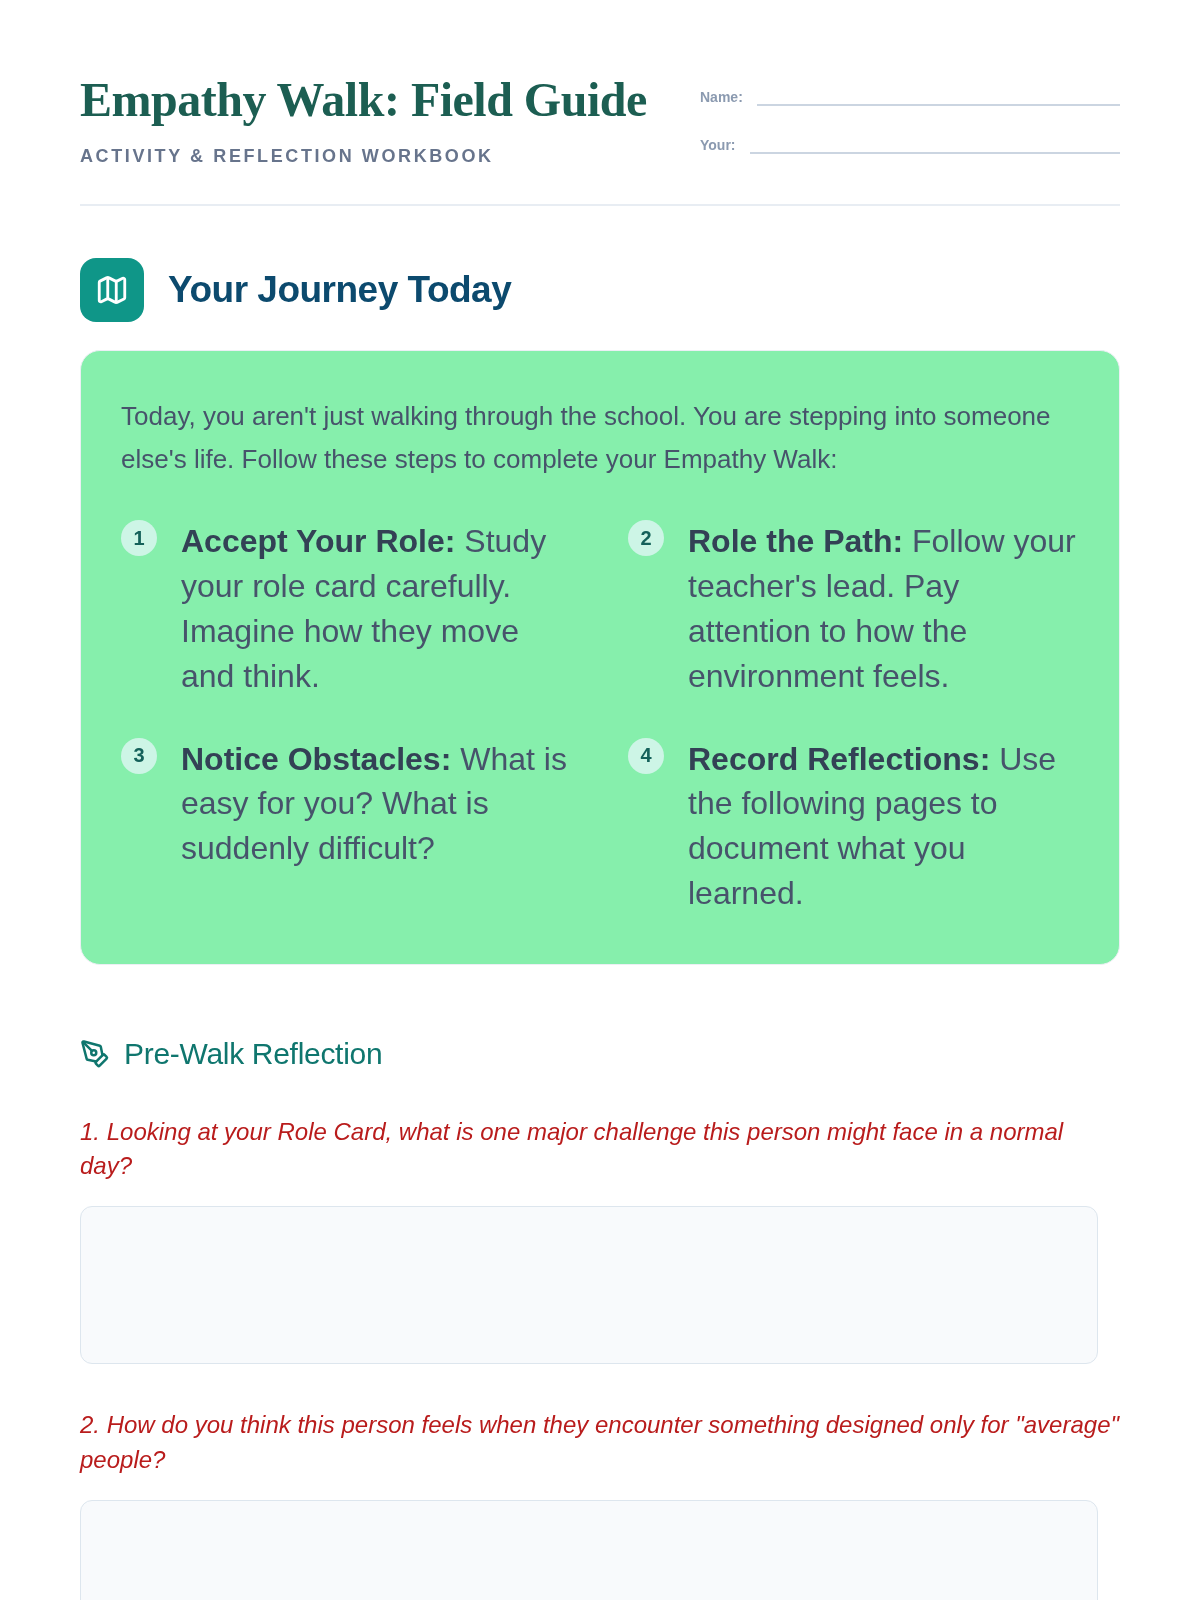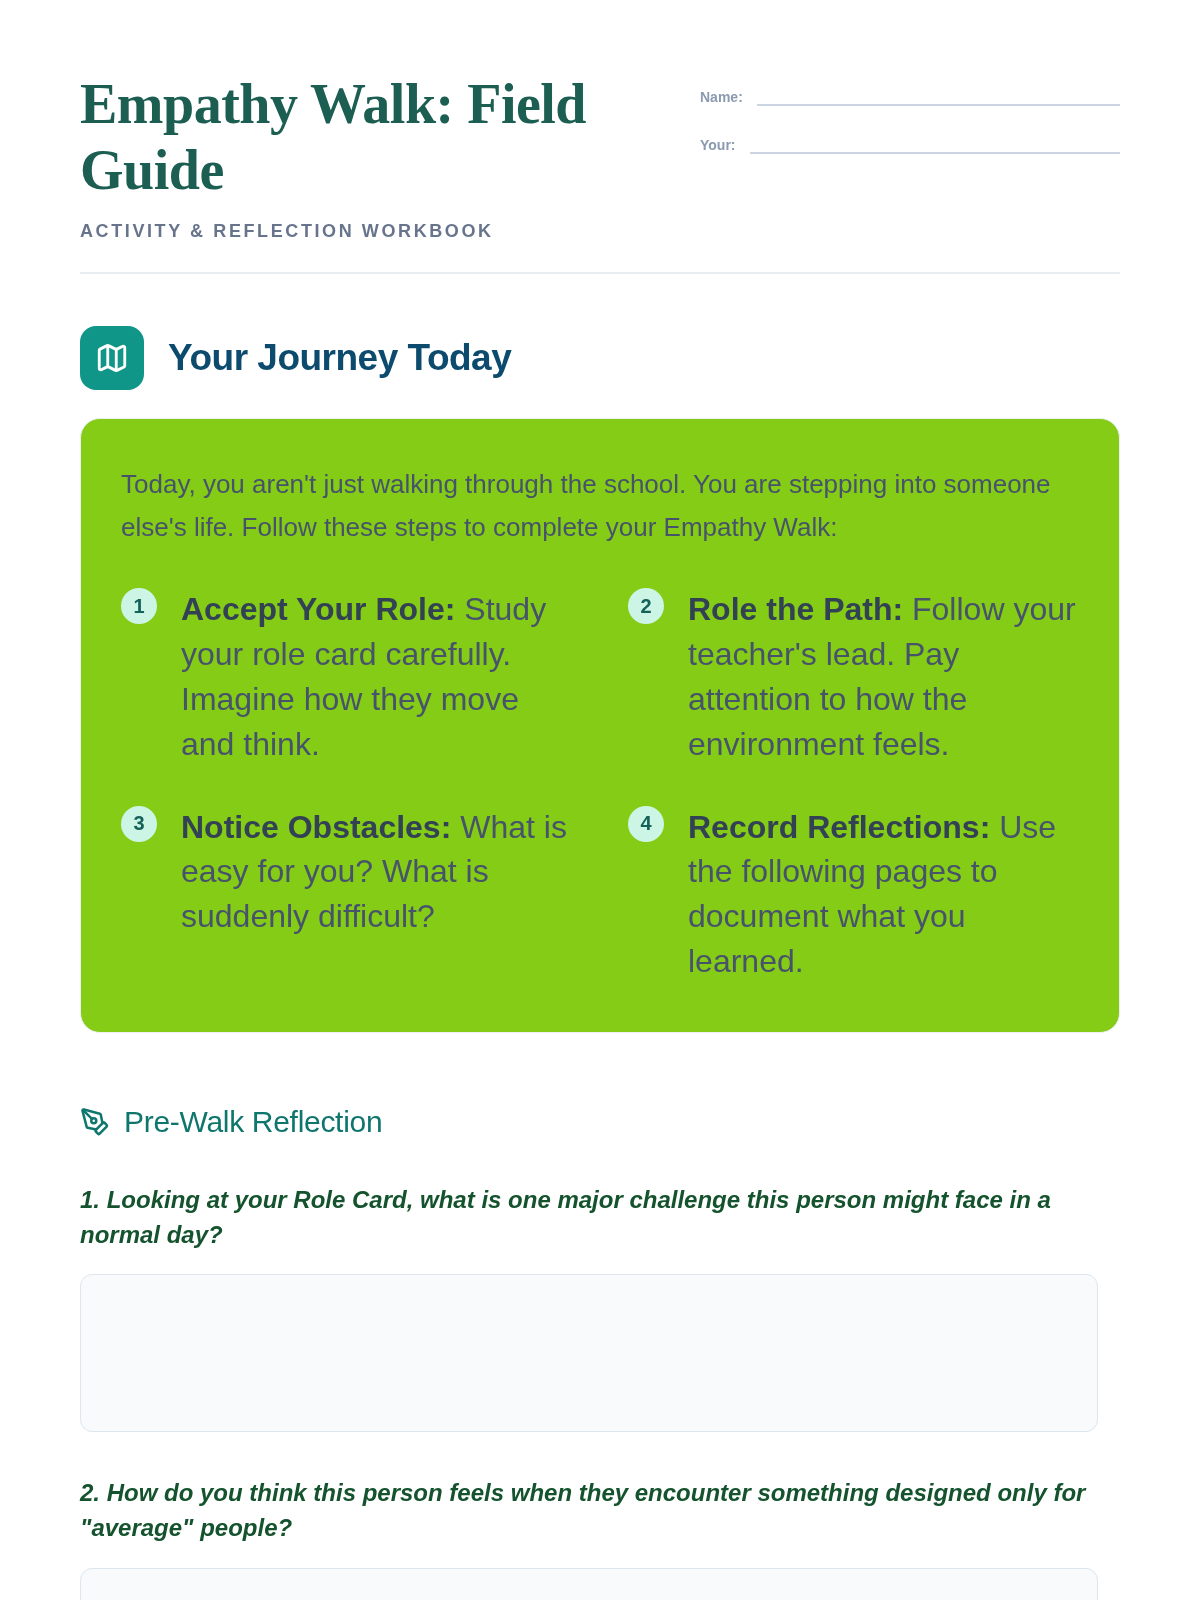--- a/index.html
+++ b/index.html
@@ -11,21 +11,21 @@
     color: #47536b;
   }
   .page { padding: 0 80px 70px; position: relative; }
 
   
   .doc-header { display: flex; justify-content: space-between; align-items: flex-start; padding-top: 72px; }
   .header-left { max-width: 640px; }
   h1.doc-title {
     font-family: "Liberation Serif", "DejaVu Serif", serif;
     font-weight: 700;
-    font-size: 56px;
+    font-size: 48px;
     line-height: 1.17;
     letter-spacing: -0.5px;
     color: #1c5e52;
   }
   .doc-subtitle {
     margin-top: 18px;
     font-size: 18px;
     font-weight: 700;
     letter-spacing: 2.6px;
     color: #67748c;
@@ -64,21 +64,21 @@
     flex-shrink: 0;
   }
   h2.section-title {
     font-size: 37px;
     font-weight: 700;
     letter-spacing: -0.5px;
     color: #0c4a6e;
   }
   .journey-box {
     margin-top: 28px;
-    background: #84cc16;
+    background: #86efac;
     border: 1px solid #eceff4;
     border-radius: 20px;
     padding: 44px 40px 48px;
   }
   .journey-intro {
     font-size: 26px;
     line-height: 1.66;
     color: #47536b;
     max-width: 950px;
   }
@@ -106,24 +106,24 @@
 
   
   .prewalk { margin-top: 72px; }
   .prewalk-head { display: flex; align-items: center; gap: 14px; }
   h3.prewalk-title { font-size: 30px; font-weight: 400; color: #0f766e; letter-spacing: -0.3px; }
   .pen-icon { display: flex; align-items: center; }
 
   .question-block { margin-top: 44px; }
   .question {
     font-size: 24px;
-    font-weight: 700;
+    font-weight: 400;
     font-style: italic;
     line-height: 1.45;
-    color: #14532d;
+    color: #b91c1c;
     max-width: 1040px;
   }
   .answer-area {
     margin-top: 22px;
     display: block;
     width: 1018px;
     height: 158px;
     background: #f8fafc;
     border: 1.5px solid #dde6ee;
     border-radius: 12px;

